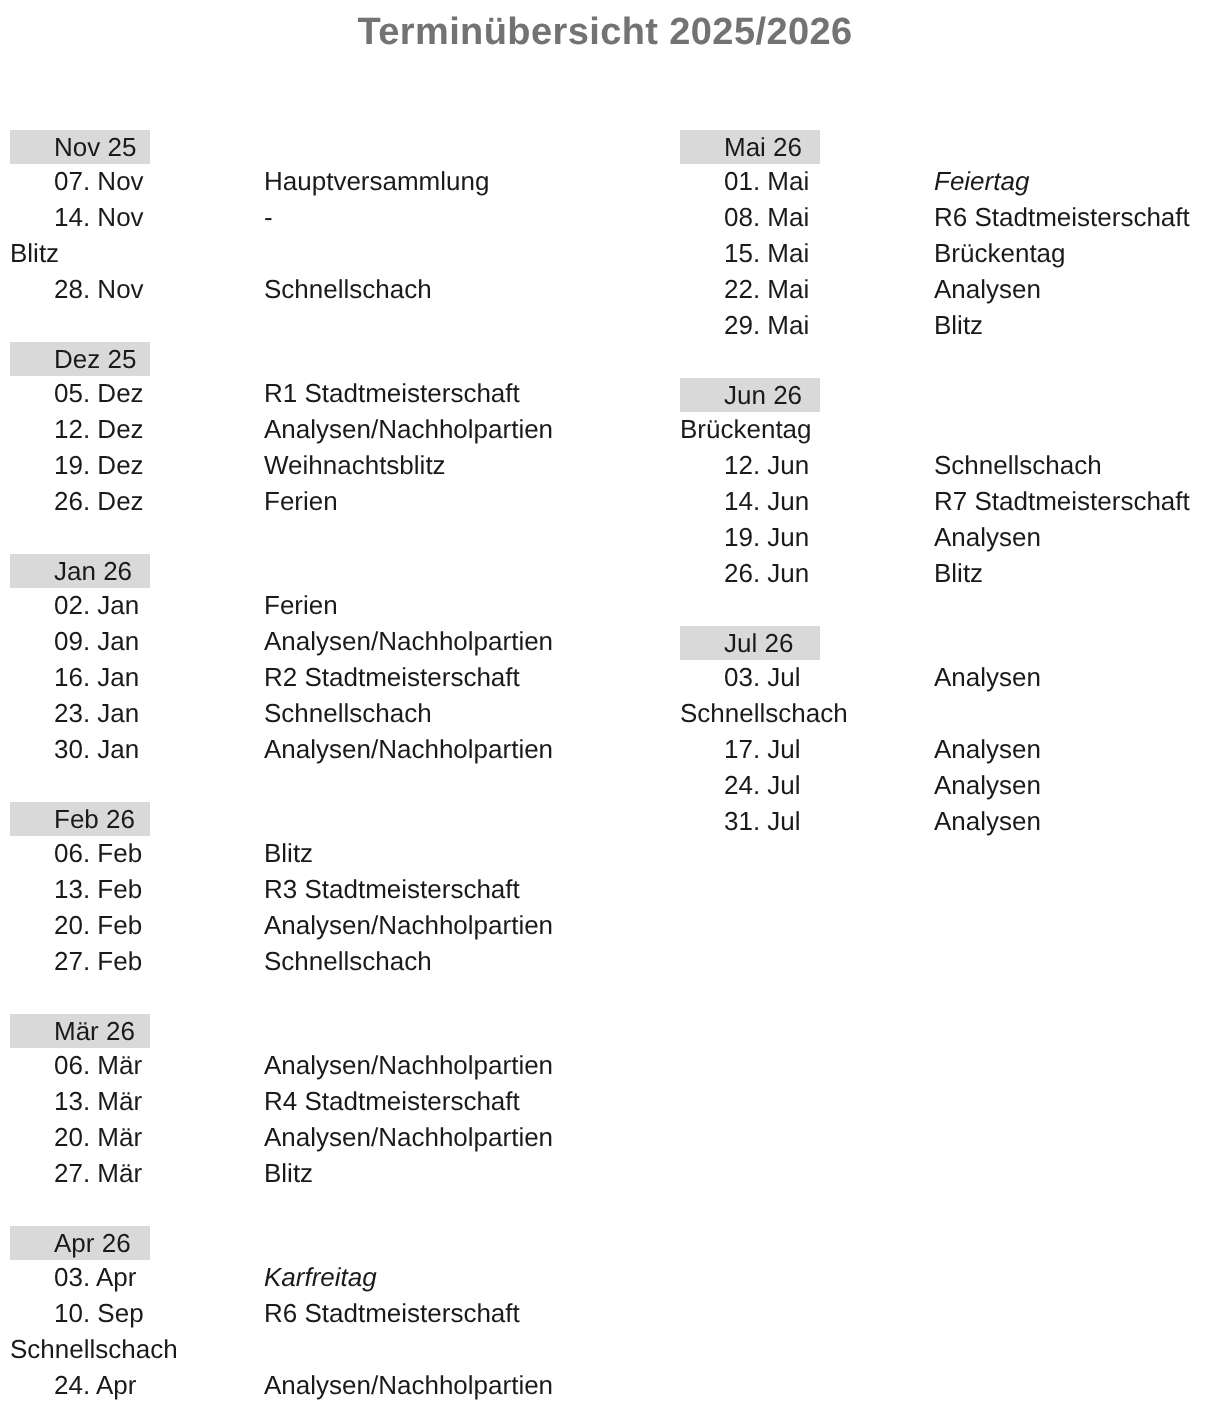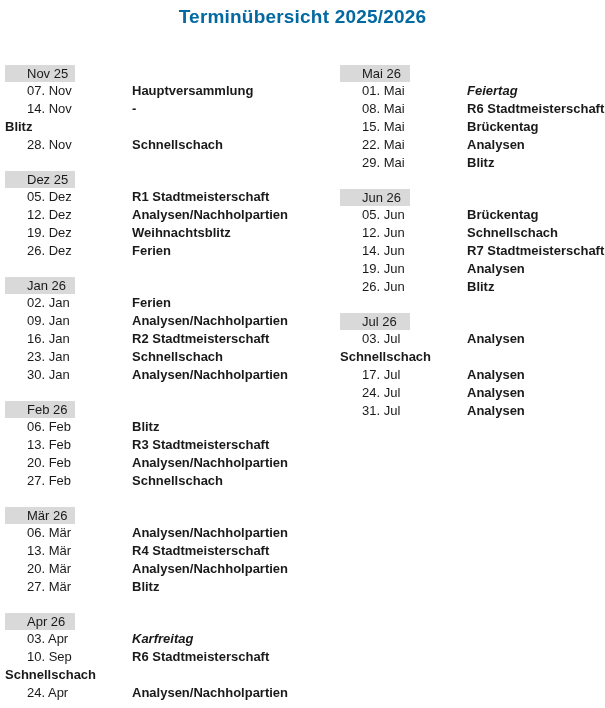--- a/index.html
+++ b/index.html
@@ -17,21 +17,21 @@
     color: var(--text);
   }
   .page-title {
     position: absolute;
     top: 6px;
     left: 0;
     width: 605px;
     text-align: center;
     font-size: 19px;
     font-weight: bold;
-    color: #0369a1;
+    color: #737373;
     letter-spacing: 0.2px;
   }
   .schedule-column {
     position: absolute;
     top: 65px;
     width: 298px;
   }
   .schedule-column.left  { left: 5px; }
   .schedule-column.right { left: 340px; }
   .month { margin-bottom: 17px; }
@@ -50,21 +50,21 @@
     height: 18px;
     line-height: 18px;
     font-size: 13px;
     white-space: nowrap;
   }
   .date-cell {
     width: 127px;
     padding-left: 22px;
     flex: 0 0 127px;
   }
-  .event-cell { flex: 1; font-weight: bold; }
+  .event-cell { flex: 1; }
   .event-cell.italic { font-style: italic; }
 </style>
 </head>
 <body>
 
 <h1 class="page-title">Terminübersicht 2025/2026</h1>
 
 <div class="schedule-column left">
   <section class="month">
     <div class="month-header">
@@ -264,21 +264,20 @@
   </div>
 </div>
   </section>
 
   <section class="month">
     <div class="month-header">
       <span class="month-label">Jun 26</span>
     </div>
     <div class="rows">
   <div class="event-row">
-    <span class="date-cell">05. Jun</span>
     <span class="event-cell">Brückentag</span>
   </div>
 
   <div class="event-row">
     <span class="date-cell">12. Jun</span>
     <span class="event-cell">Schnellschach</span>
   </div>
 
   <div class="event-row">
     <span class="date-cell">14. Jun</span>

